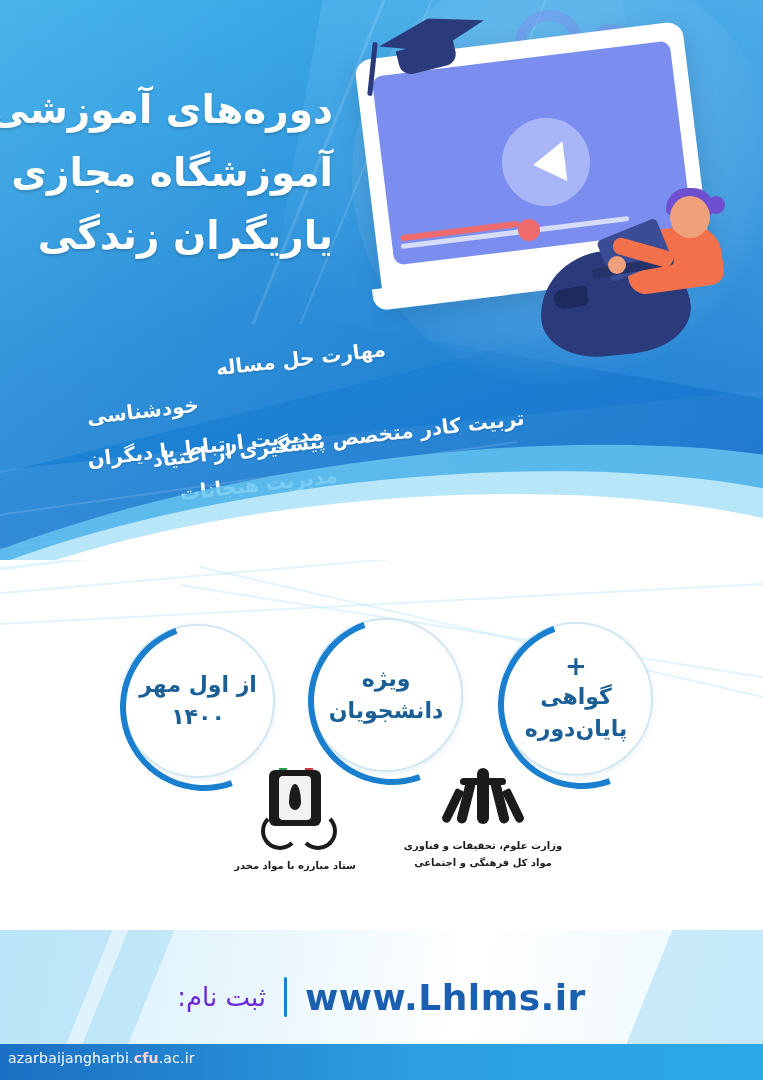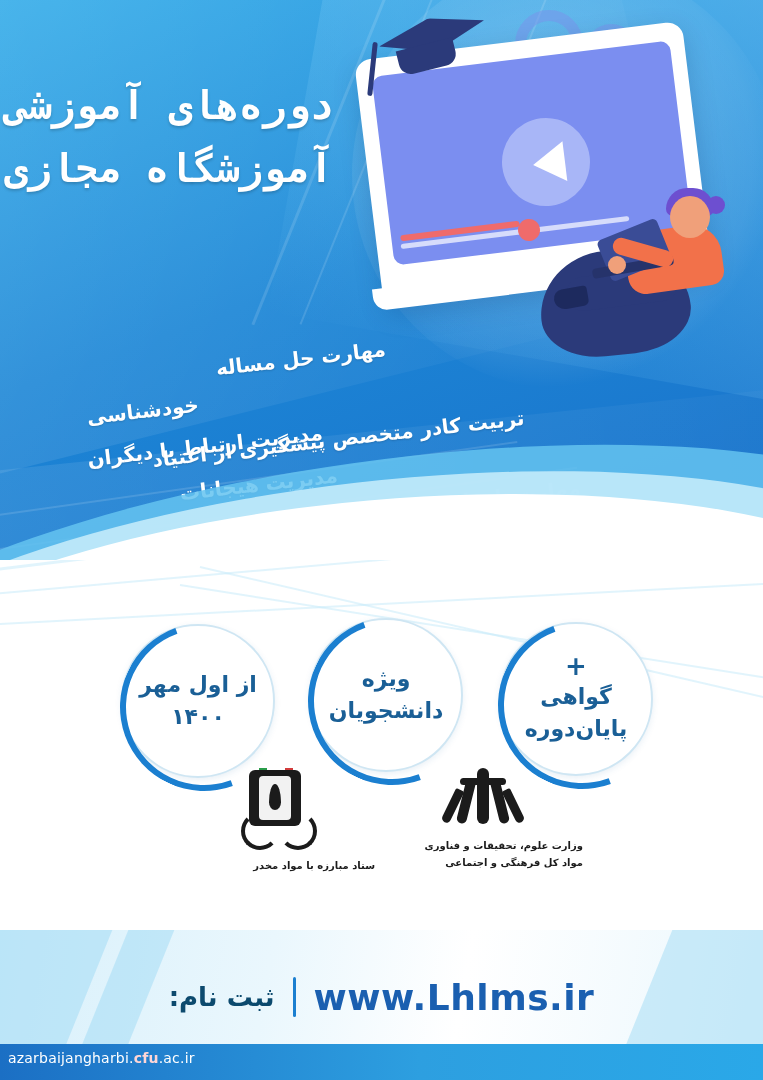--- a/index.html
+++ b/index.html
@@ -135,21 +135,21 @@
     right: 430px;
     top: 78px;
     width: 330px;
     text-align: right;
     color: #ffffff;
     font-size: 39px;
     font-weight: bold;
     line-height: 1.62;
     text-shadow: 0 2px 3px rgba(0,0,0,0.18);
   }
-  .headline div { white-space: nowrap; font-family: Liberation Mono, monospace; }
+  .headline div { white-space: nowrap; }
 
   
   .illo {
     position: absolute;
     left: 330px; top: 0;
     width: 433px; height: 400px;
   }
   .illo .softcircle {
     position: absolute;
     left: 22px; top: -40px;
@@ -410,23 +410,23 @@
     line-height: 1;
     margin-bottom: 2px;
   }
 
   
   .logos {
     position: absolute;
     left: 0; top: 768px;
     width: 763px; height: 160px;
   }
-  .logo-block { position: absolute; }
+  .logo-block { position: absolute; text-align: center; }
   .logo-block.l-right { right: 180px; top: 0; width: 200px; }
-  .logo-block.l-left  { right: 388px; top: 0; width: 200px; }
+  .logo-block.l-left  { right: 368px; top: 0; width: 200px; }
   .emblem-iran {
     width: 74px; height: 64px;
     margin: 0 auto 6px auto;
     position: relative;
   }
   .emblem-iran .petal {
     position: absolute;
     background: #1b1b1b;
     border-radius: 6px 6px 14px 14px;
   }
@@ -489,23 +489,23 @@
   .register-row {
     position: absolute;
     left: 0; top: 966px;
     width: 763px; height: 62px;
     display: flex;
     align-items: center;
     justify-content: center;
     gap: 18px;
   }
   .register-label {
-    color: #0c4a6e;
+    color: #6d28d9;
     font-size: 26px;
-    font-weight: bold;
+    font-weight: normal;
   }
   .register-div {
     width: 3px; height: 40px;
     background: #1b7fd0;
     border-radius: 2px;
   }
   .register-url {
     direction: ltr;
     color: #1a5fb0;
     font-size: 36px;
@@ -553,20 +553,21 @@
     <div class="person-arm"></div>
     <div class="person-hand"></div>
     <div class="person-hair"></div>
     <div class="person-bun"></div>
     <div class="person-head"></div>
   </div>
 
   <div class="headline">
     <div>دوره‌های آموزشی</div>
     <div>آموزشگاه مجازی</div>
+    <div>یاریگران زندگی</div>
   </div>
 
   <div class="skills">
     <div class="skill-row s0">مهارت حل مساله</div>
     <div class="skill-row s1">خودشناسی</div>
     <div class="skill-row s3">مدیریت ارتباط با دیگران</div>
     <div class="skill-row s4">تربیت کادر متخصص پیشگیری از اعتیاد</div>
     <div class="skill-row s5">مدیریت هیجانات</div>
     <div class="skill-row s7">اعتیاد شناسی</div>
     <div class="skill-row s8">مهارت‌های ارتباطی</div>

